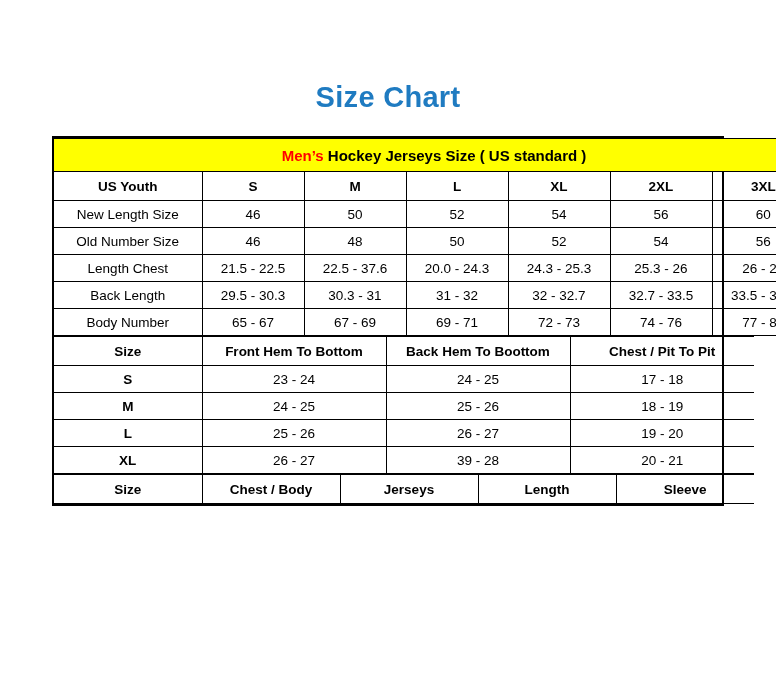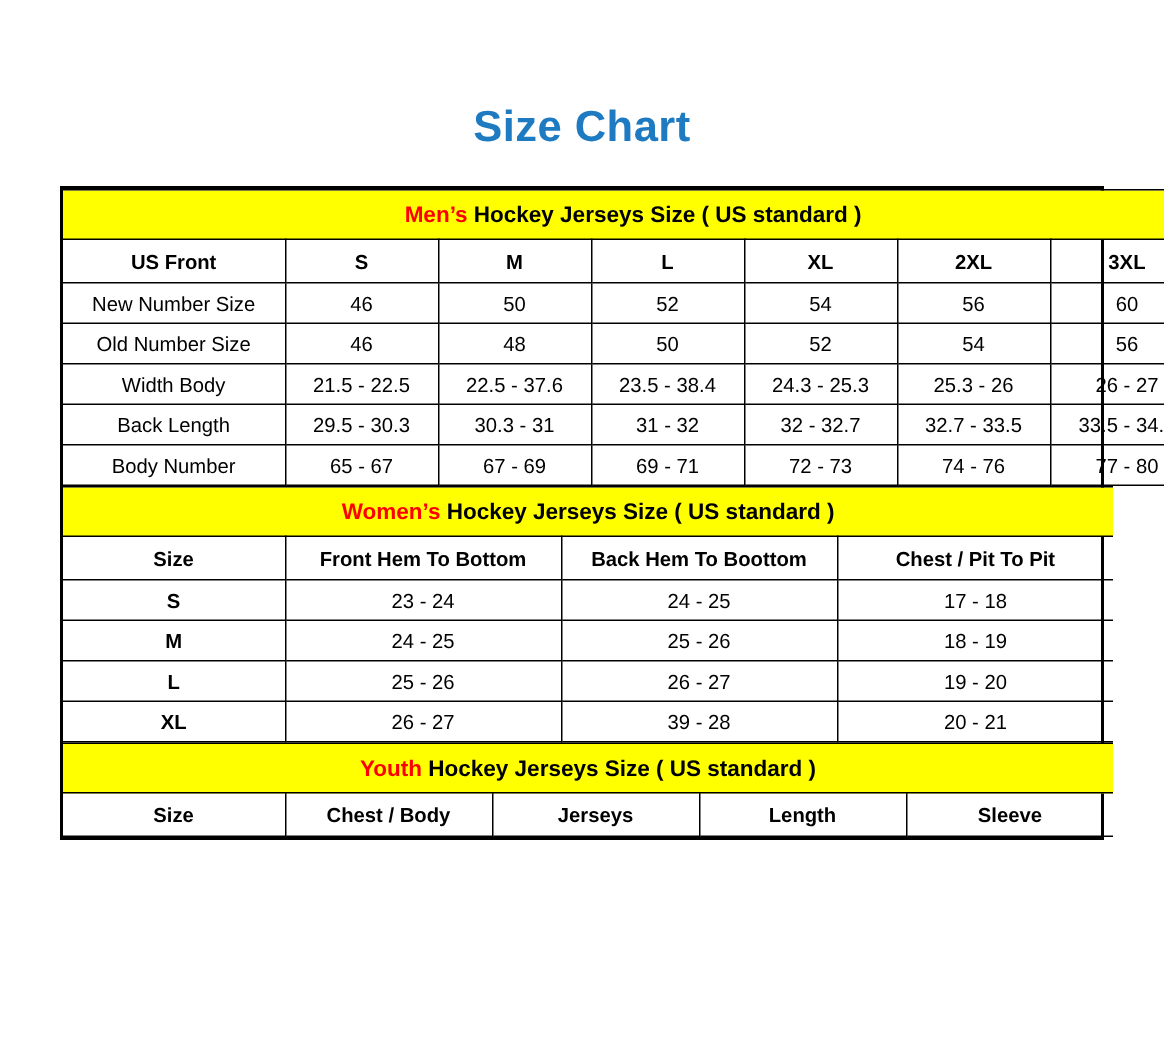--- a/index.html
+++ b/index.html
@@ -12,21 +12,21 @@
     height: 692px;
     font-family: "Liberation Sans", sans-serif;
     color: #000000;
     position: relative;
     overflow: hidden;
   }
   .page {
     width: 776px;
     height: 692px;
     box-sizing: border-box;
-    padding: 4px;
+    padding: 16px;
   }
   .title {
     text-align: center;
     color: #1f7bc1;
     font-size: 29px;
     font-weight: bold;
     letter-spacing: 0.3px;
     margin: 0;
     padding-top: 64px;
     padding-bottom: 0;
@@ -108,51 +108,51 @@
           <col class="cx">
           <col class="cx">
       </colgroup>
       <tbody>
         <tr class="section-head">
           <td colspan="7">
             <span class="accent">Men’s</span><span> Hockey Jerseys Size ( US standard )</span>
           </td>
         </tr>
         <tr class="colhead">
-          <td>US Front</td>
+          <td>US Youth</td>
           <td>S</td>
           <td>M</td>
           <td>L</td>
           <td>XL</td>
           <td>2XL</td>
           <td>3XL</td>
         </tr>
         <tr>
-          <td class="rowlabel">New Number Size</td>
+          <td class="rowlabel">New Length Size</td>
           <td>46</td>
           <td>50</td>
           <td>52</td>
           <td>54</td>
           <td>56</td>
           <td>60</td>
         </tr>
         <tr>
           <td class="rowlabel">Old Number Size</td>
           <td>46</td>
           <td>48</td>
           <td>50</td>
           <td>52</td>
           <td>54</td>
           <td>56</td>
         </tr>
         <tr>
-          <td class="rowlabel">Width Body</td>
+          <td class="rowlabel">Length Chest</td>
           <td>21.5 - 22.5</td>
           <td>22.5 - 37.6</td>
-          <td>23.5 - 38.4</td>
+          <td>20.0 - 24.3</td>
           <td>24.3 - 25.3</td>
           <td>25.3 - 26</td>
           <td>26 - 27</td>
         </tr>
         <tr>
           <td class="rowlabel">Back Length</td>
           <td>29.5 - 30.3</td>
           <td>30.3 - 31</td>
           <td>31 - 32</td>
           <td>32 - 32.7</td>
@@ -172,25 +172,20 @@
     </table>
 
     <table class="womens-table">
       <colgroup>
         <col class="w0">
           <col class="wx">
           <col class="wx">
           <col class="wx">
       </colgroup>
       <tbody>
-        <tr class="section-head">
-          <td colspan="4">
-            <span class="accent">Women’s</span><span> Hockey Jerseys Size ( US standard )</span>
-          </td>
-        </tr>
         <tr class="colhead">
           <td>Size</td>
           <td>Front Hem To Bottom</td>
           <td>Back Hem To Boottom</td>
           <td>Chest / Pit To Pit</td>
         </tr>
         <tr>
           <td class="bold-cell">S</td>
           <td>23 - 24</td>
           <td>24 - 25</td>
@@ -219,25 +214,20 @@
 
     <table class="youth-table">
       <colgroup>
         <col class="y0">
           <col class="yx">
           <col class="yx">
           <col class="yx">
           <col class="yx">
       </colgroup>
       <tbody>
-        <tr class="section-head">
-          <td colspan="5">
-            <span class="accent">Youth</span><span> Hockey Jerseys Size ( US standard )</span>
-          </td>
-        </tr>
         <tr class="colhead">
           <td>Size</td>
           <td>Chest / Body</td>
           <td>Jerseys</td>
           <td>Length</td>
           <td>Sleeve</td>
         </tr>
       </tbody>
     </table>
 

